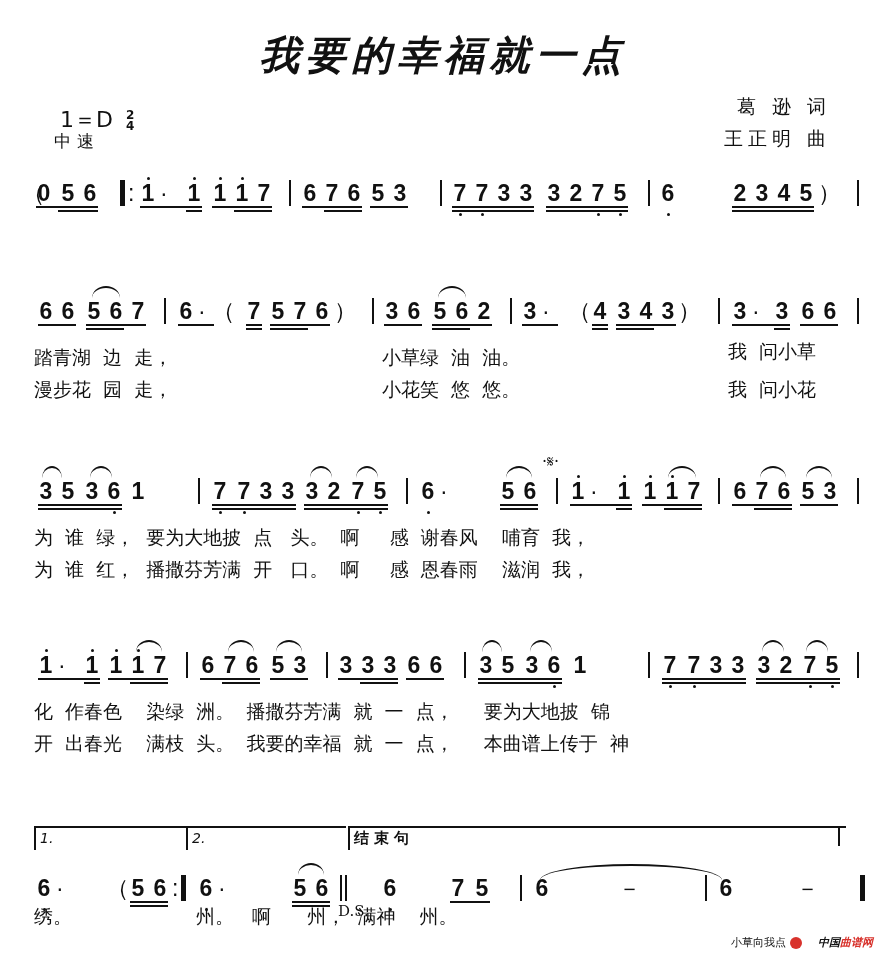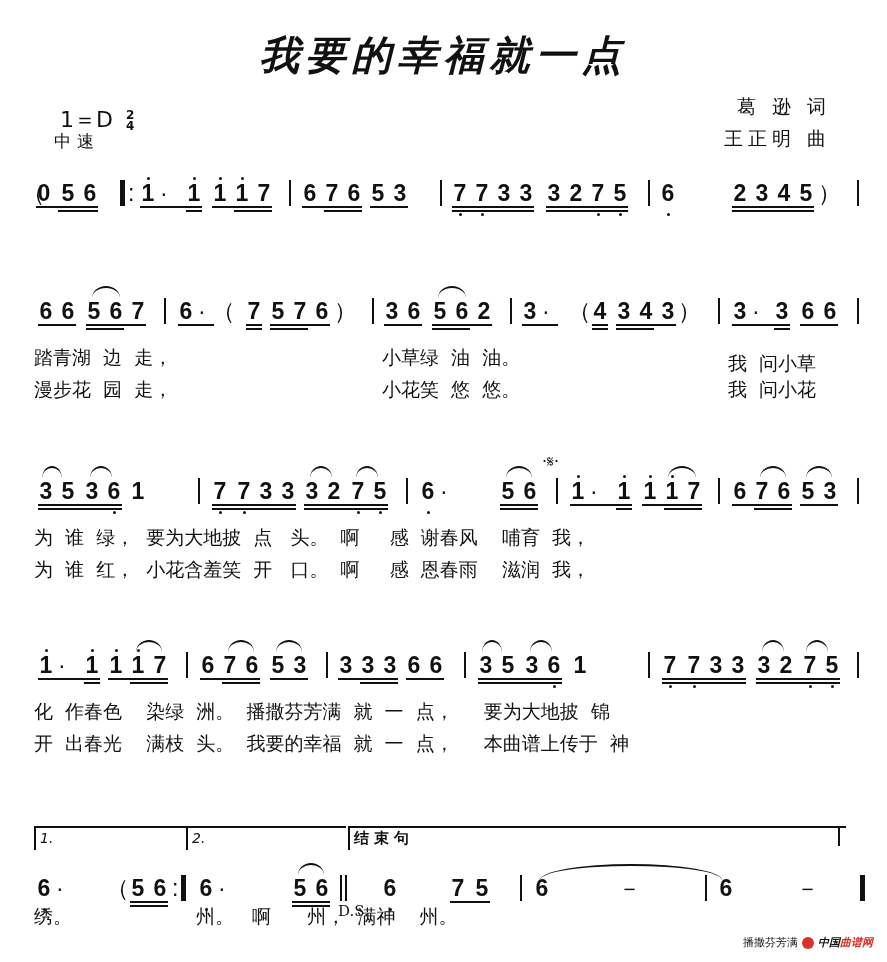--- a/index.html
+++ b/index.html
@@ -17,21 +17,21 @@
   .dot-lo, .dot-hi { position:absolute; width:3px; height:3px; border-radius:50%; background:#111; }
   .slur { position:absolute; height:10px; border-top:2px solid #111; border-radius:50% 50% 0 0 / 100% 100% 0 0; }
   .lyric { position:absolute; font-family:"DejaVu Serif", serif; font-size:19px; line-height:22px; white-space:pre; }
   .volta { position:absolute; border-left:2px solid #111; border-top:2px solid #111; height:22px; font-size:14px; font-style:italic; padding-left:4px; line-height:20px; }
   .volta.end { font-style:normal; font-weight:bold; letter-spacing:5px; font-size:15px; }
   .volta-close { position:absolute; width:2px; height:20px; background:#111; }
   .segno { position:absolute; font-size:16px; font-family:"DejaVu Serif", serif; }
   .ds { position:absolute; font-family:"DejaVu Serif", serif; font-size:15px; }
   .watermark { position:absolute; right:14px; bottom:12px; font-size:11px; display:flex; align-items:center; gap:4px; }
   .wm-logo { width:12px; height:12px; border-radius:50%; background:#d8322c; display:inline-block; }
-  .wm-name b { color:#111; font-style:italic; }
+  .wm-name b { color:#111; font-style:italic;margin-left:12px; }
   .wm-name i { color:#d8322c; font-weight:bold; }
 </style>
 </head>
 <body>
 
 <div class="title">我要的幸福就一点</div>
 <div class="key">
   <span>1＝D</span>
   <span class="frac"><span>2</span><br><span>4</span></span>
 </div>
@@ -151,21 +151,21 @@
     <div class="sym" style="left: 752px; top: 298px;">·</div>
     <div class="note" style="left: 774px; top: 298px;">3</div>
     <div class="ul" style="left: 732px; top: 324px; width: 58px;"></div>
     <div class="ul" style="left: 774px; top: 328px; width: 16px;"></div>
     <div class="note" style="left: 800px; top: 298px;">6</div>
     <div class="note" style="left: 822px; top: 298px;">6</div>
     <div class="ul" style="left: 800px; top: 324px; width: 38px;"></div>
     <div class="bar" style="left: 857px; top: 298px;"></div>
     <div class="lyric" style="left: 34px; top: 346px;">踏青湖  边  走，</div>
     <div class="lyric" style="left: 382px; top: 346px;">小草绿  油  油。</div>
-    <div class="lyric" style="left: 728px; top: 352px;">我  问小草</div>
+    <div class="lyric" style="left: 728px; top: 340px;">我  问小草</div>
     <div class="lyric" style="left: 34px; top: 378px;">漫步花  园  走，</div>
     <div class="lyric" style="left: 382px; top: 378px;">小花笑  悠  悠。</div>
     <div class="lyric" style="left: 728px; top: 378px;">我  问小花</div>
     <div class="note" style="left: 38px; top: 478px;">3</div>
     <div class="note" style="left: 60px; top: 478px;">5</div>
     <div class="note" style="left: 84px; top: 478px;">3</div>
     <div class="note" style="left: 106px; top: 478px;">6</div>
     <div class="dot-lo" style="left: 113px; top: 511px;"></div>
     <div class="ul" style="left: 38px; top: 504px; width: 84px;"></div>
     <div class="ul" style="left: 38px; top: 508px; width: 84px;"></div>
@@ -222,21 +222,21 @@
     <div class="note" style="left: 776px; top: 478px;">6</div>
     <div class="note" style="left: 800px; top: 478px;">5</div>
     <div class="note" style="left: 822px; top: 478px;">3</div>
     <div class="ul" style="left: 732px; top: 504px; width: 60px;"></div>
     <div class="ul" style="left: 754px; top: 508px; width: 38px;"></div>
     <div class="ul" style="left: 800px; top: 504px; width: 38px;"></div>
     <div class="slur" style="left: 760px; top: 466px; width: 26px;"></div>
     <div class="slur" style="left: 806px; top: 466px; width: 26px;"></div>
     <div class="bar" style="left: 857px; top: 478px;"></div>
     <div class="lyric" style="left: 34px; top: 526px;">为  谁  绿，  要为大地披  点   头。  啊     感  谢春风    哺育  我，</div>
-    <div class="lyric" style="left: 34px; top: 558px;">为  谁  红，  小花含羞笑  开   口。  啊     感  恩春雨    滋润  我，</div>
+    <div class="lyric" style="left: 34px; top: 558px;">为  谁  红，  播撒芬芳满  开   口。  啊     感  恩春雨    滋润  我，</div>
     <div class="note" style="left: 38px; top: 652px;">1</div>
     <div class="dot-hi" style="left: 45px; top: 649px;"></div>
     <div class="sym" style="left: 58px; top: 652px;">·</div>
     <div class="note" style="left: 84px; top: 652px;">1</div>
     <div class="dot-hi" style="left: 91px; top: 649px;"></div>
     <div class="ul" style="left: 38px; top: 678px; width: 62px;"></div>
     <div class="ul" style="left: 84px; top: 682px; width: 16px;"></div>
     <div class="note" style="left: 108px; top: 652px;">1</div>
     <div class="dot-hi" style="left: 115px; top: 649px;"></div>
     <div class="note" style="left: 130px; top: 652px;">1</div>
@@ -336,16 +336,16 @@
     <div class="volta " style="left: 186px; top: 826px; width: 154px;">2.</div>
     <div class="volta end" style="left: 348px; top: 826px; width: 492px;">结束句</div>
     <div class="volta-close" style="left: 838px; top: 826px;"></div>
     <div class="slur" style="left: 540px; top: 864px; width: 182px; height: 14px;"></div>
   </div>
 
 <div class="segno" style="left: 542px; top: 452px;">·𝄋·</div>
 <div class="ds" style="left: 338px; top: 902px;">D.S.</div>
 
 <div class="watermark">
-  <span>播撒芬芳满</span>
+  <span>小草向我点</span>
   <span class="wm-logo"></span>
   <span class="wm-name"><b>中国</b><i>曲谱网</i></span>
 </div>
 
 </body></html>

